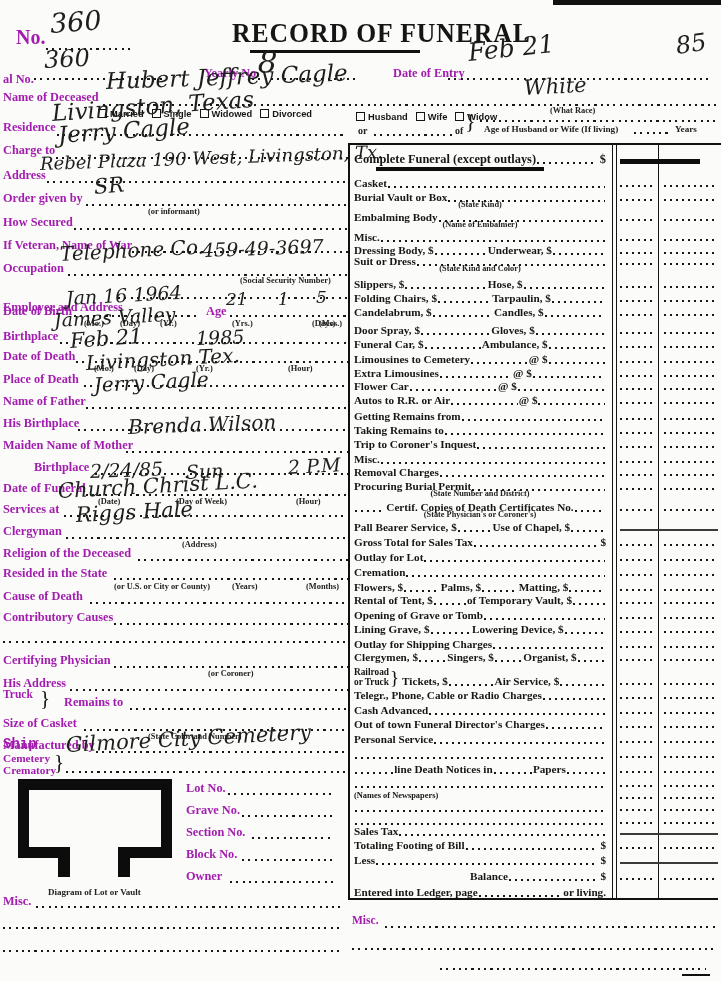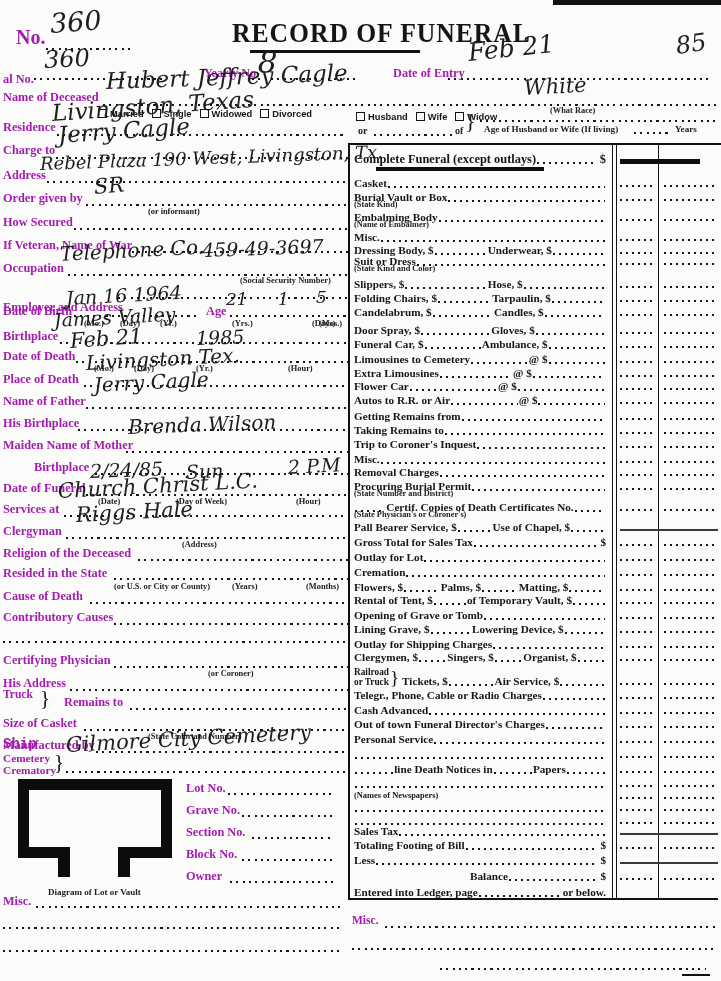--- a/index.html
+++ b/index.html
@@ -14,21 +14,21 @@
   .CL{font:600 9.3px "Liberation Sans",sans-serif;margin-right:8px;white-space:nowrap;}
   .BRC{position:absolute;font:400 22px "Liberation Serif",serif;color:#151515;}
   .title{position:absolute;font:800 27px "Liberation Serif",serif;letter-spacing:1px;transform:scaleX(.95);transform-origin:left center;}
   
   .vline{position:absolute;top:143px;height:755px;background:#141414;}
   .brow{position:absolute;left:354px;width:362px;height:13px;}
   .blbl{position:absolute;left:0;bottom:0;width:252px;display:flex;align-items:flex-end;font:600 11.2px "Liberation Serif",serif;color:#161616;white-space:nowrap;}
   .blbl span{line-height:11px;}
   .bdots{flex:1 1 auto;height:2px;margin:0 1px 1.5px 1px;min-width:8px;background-image:repeating-linear-gradient(90deg,#181818 0 2px,transparent 2px 6px);}
   .btail{margin-left:2px;}
-  .bsub{position:absolute;top:10px;left:0;width:252px;font:600 8.3px "Liberation Serif",serif;color:#222;}
+  .bsub{position:absolute;top:10px;left:0;width:252px;text-align:center;font:600 8.3px "Liberation Serif",serif;color:#222;}
   .adots{position:absolute;height:2px;bottom:2px;background-image:repeating-linear-gradient(90deg,#181818 0 2px,transparent 2px 6px);}
   .a1{left:266px;width:34px;}
   .a2{left:310px;width:52px;}
   .abar{position:absolute;left:266px;bottom:1px;width:80px;height:5px;background:#0d0d0d;}
   .aline{position:absolute;left:266px;bottom:2px;width:98px;height:2.5px;background:#3a3a3a;}
   .bunder{position:absolute;left:22px;bottom:-6px;width:168px;height:4px;background:#0d0d0d;}
   .v-complete .blbl{font-size:12.4px;}
   .v-balance .blbl{padding-left:116px;width:136px;}
   .v-note .blbl{font-size:8.4px;}
   .v-railroad{height:26px;}
@@ -690,21 +690,21 @@
           <span class="bdots"></span>
           <span class="btail">$</span>
         </div>
         <span class="adots a1"></span>
         <span class="adots a2"></span>
       </div>
       <div class="brow" style="top: 885px;">
         <div class="blbl">
           <span>Entered into Ledger, page</span>
           <span class="bdots"></span>
-          <span>or below.</span>
+          <span>or living.</span>
         </div>
       </div>
     </div>
 
   <div class="L" style="left:352px;top:914px;font-size:11.5px;">Misc.</div>
   <div class="D" style="left:385px;top:926px;width:331px;"></div>
   <div class="D" style="left:352px;top:948px;width:364px;"></div>
   <div class="D" style="left:440px;top:968px;width:266px;"></div>
   <div class="BAR" style="left:682px;top:974px;width:28px;height:2px;"></div>
 

